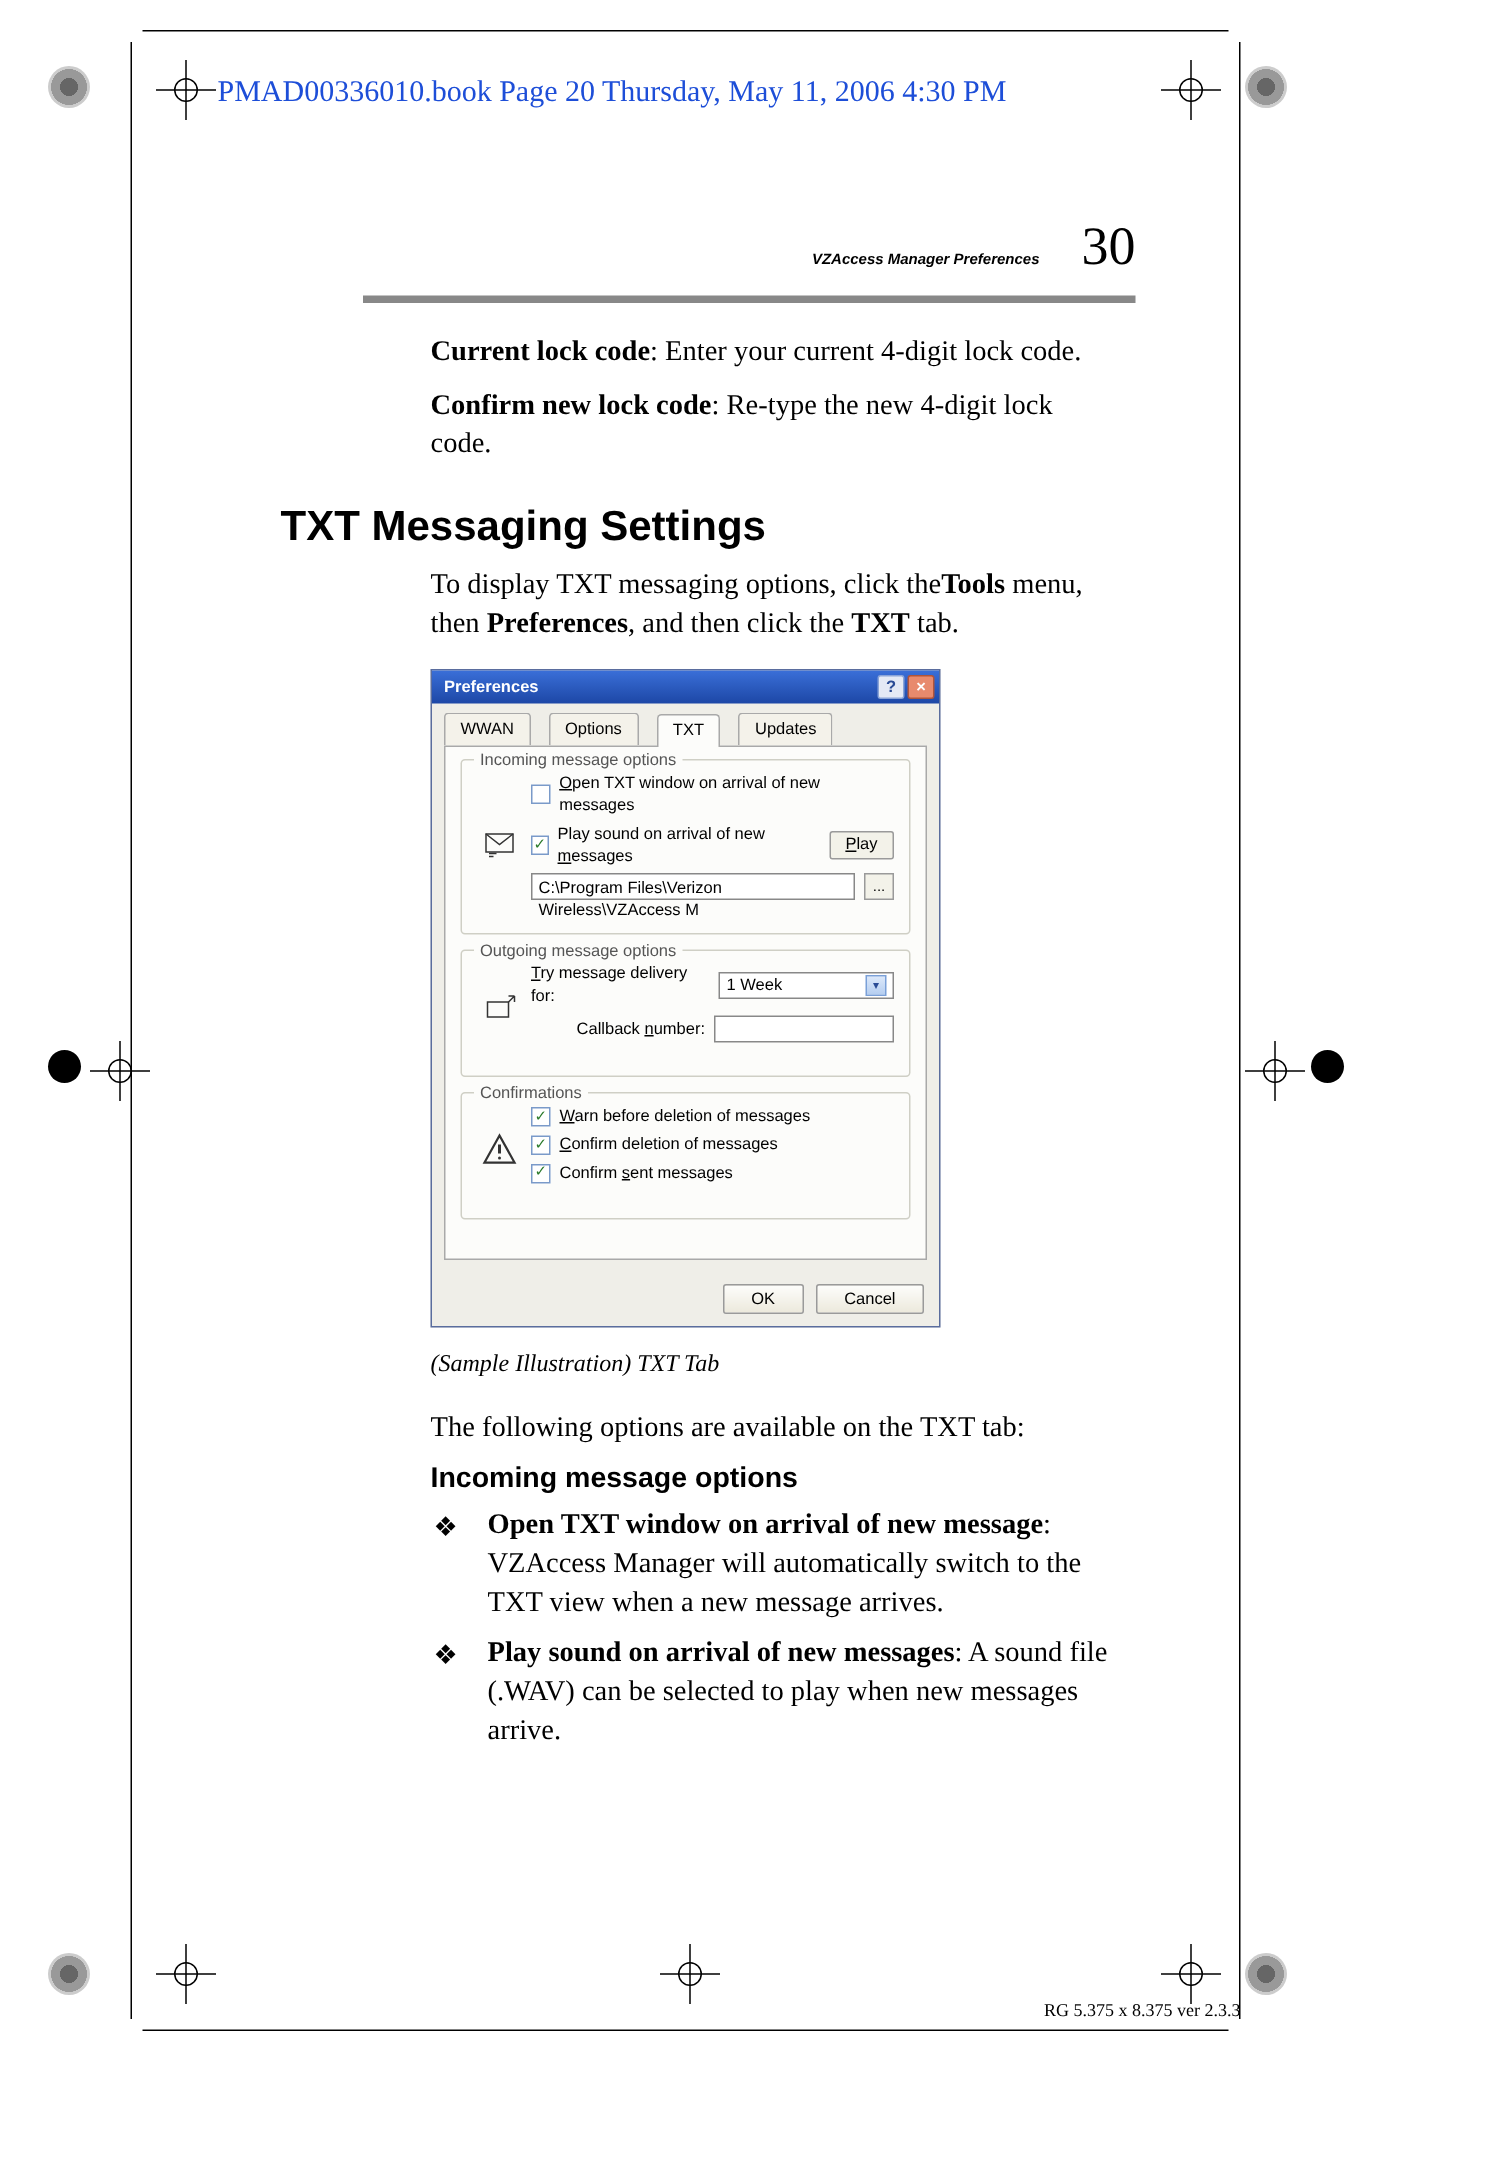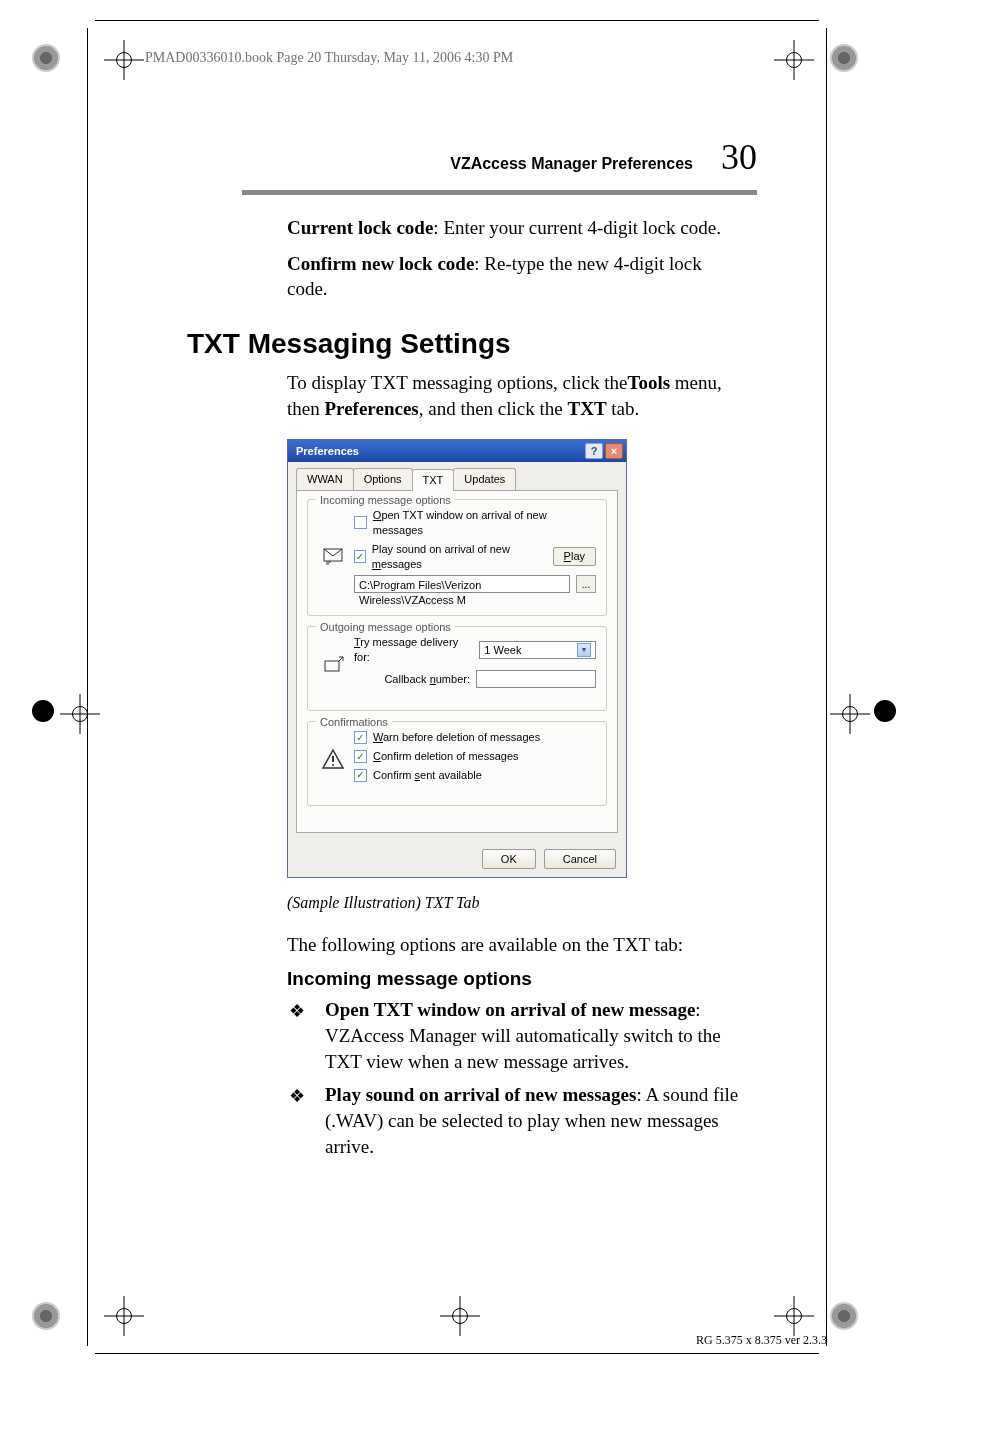--- a/index.html
+++ b/index.html
@@ -60,38 +60,39 @@
   position: absolute;
   left: 87px;
   top: 20px;
   width: 740px;
   height: 1334px;
   padding: 30px 0 0 0;
 }
 
 .book-header {
   font-family: "Times New Roman", Times, serif;
-  font-size: 14px;
+  font-size: 20px;
   padding-left: 58px;
-  color: #737373;
+  color: #1d4ed8;
   margin-bottom: 70px;
 }
 
 .running-head {
   display: flex;
   align-items: baseline;
   justify-content: flex-end;
   padding-right: 70px;
   gap: 28px;
   margin-bottom: 12px;
 }
 .running-head .title {
   font-family: Arial, Helvetica, sans-serif;
   font-weight: bold;
-  font-size: 16px;
+  font-size: 10px;
+  font-style: italic;
 }
 .running-head .num {
   font-family: "Times New Roman", Times, serif;
   font-size: 36px;
   font-weight: normal;
 }
 
 .header-rule-thick {
   margin-left: 155px;
   margin-right: 70px;
@@ -157,21 +158,21 @@
   align-items: center;
   justify-content: space-between;
   height: 22px;
   padding: 0 3px 0 8px;
   font-weight: bold;
 }
 .titlebar .btns { display: flex; gap: 2px; }
 .tb-btn { width: 18px; height: 16px; background: #e4e9f5; border: 1px solid #8aa4d8; border-radius: 2px; display: flex; align-items: center; justify-content: center; font-family: Arial; font-size: 11px; color: #2a4b95; }
 .tb-btn.close { background: #e88a6d; border-color: #b0543a; color: #fff; font-weight: bold; }
 
-.tabstrip { display: flex; padding: 6px 8px 0 8px; gap: 0; }
+.tabstrip { display: flex; padding: 6px 8px 0 8px; gap: 13px; }
 .tab { padding: 3px 10px; border: 1px solid #a9a9a9; border-bottom: none; background: #f4f2ea; border-radius: 3px 3px 0 0; margin-right: -1px; font-size: 11px; }
 .tab.active { background: #fcfcfa; position: relative; top: 1px; z-index: 2; }
 .tab-panel { margin: 0 8px 8px 8px; border: 1px solid #a9a9a9; background: #fcfcfa; padding: 8px 10px 16px 10px; min-height: 290px; position: relative; }
 
 .fieldset { border: 1px solid #cfcfc5; border-radius: 3px; padding: 8px 10px 10px 10px; margin-bottom: 10px; position: relative; }
 .fieldset .legend { position: absolute; top: -7px; left: 8px; background: #fcfcfa; padding: 0 4px; font-size: 11px; color: #555; }
 
 .row { display: flex; align-items: center; gap: 6px; margin-bottom: 6px; }
 .icon-box { width: 30px; height: 28px; display: flex; align-items: center; justify-content: center; }
 .icon-box svg { width: 24px; height: 24px; }
@@ -345,21 +346,21 @@
               <div class="row" style="margin-bottom:4px">
                 <span class="chk">✓</span>
                 <span class="lbl"><span class="underline-letter">W</span><span>arn before deletion of messages</span></span>
               </div>
               <div class="row" style="margin-bottom:4px">
                 <span class="chk">✓</span>
                 <span class="lbl"><span class="underline-letter">C</span><span>onfirm deletion of messages</span></span>
               </div>
               <div class="row">
                 <span class="chk">✓</span>
-                <span class="lbl"><span>Confirm </span><span class="underline-letter">s</span><span>ent available</span></span>
+                <span class="lbl"><span>Confirm </span><span class="underline-letter">s</span><span>ent messages</span></span>
               </div>
             </div>
           </div>
         </div>
 
       </div>
       <div class="btn-row">
         <span class="dlgbtn">OK</span>
         <span class="dlgbtn">Cancel</span>
       </div>

